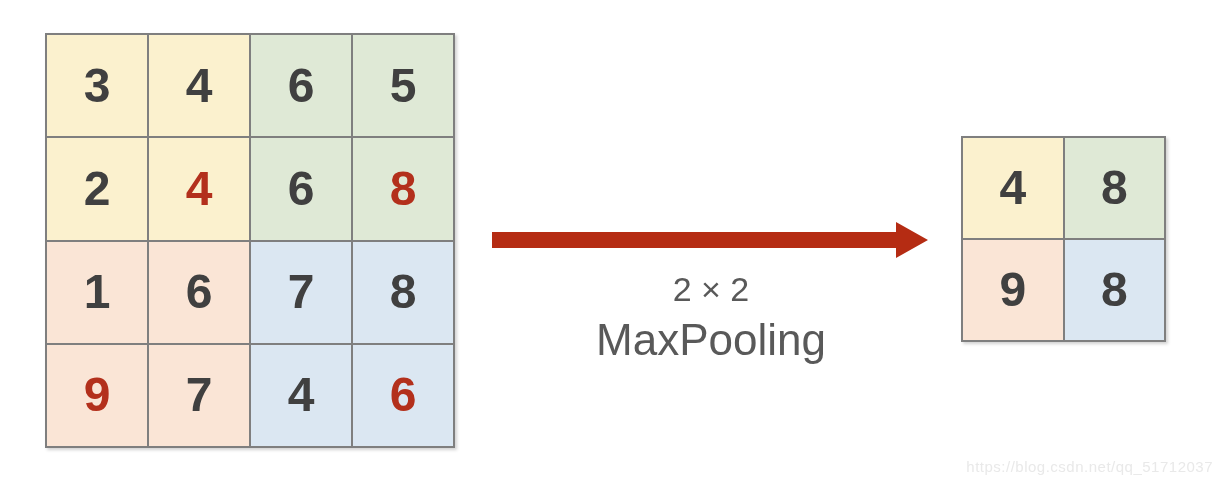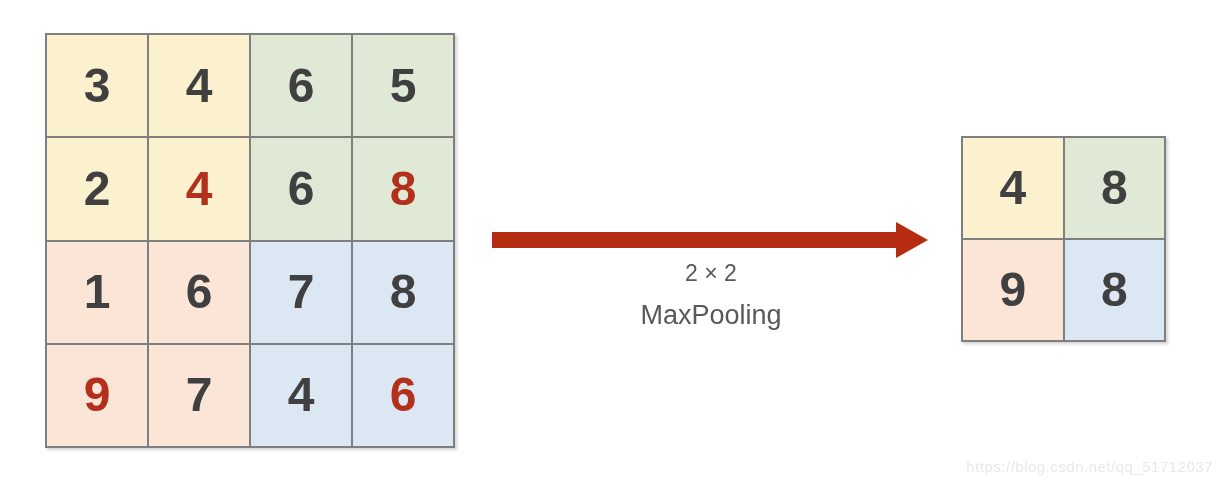--- a/index.html
+++ b/index.html
@@ -64,27 +64,28 @@
     display: flex;
     flex-direction: column;
     align-items: center;
   }
   .arrow-svg {
     display: block;
     width: 438px;
     height: 42px;
   }
   .pool-size-label {
-    font-size: 23px;
+    margin-top: 10px;
+    font-size: 34px;
     color: var(--label-color, #595959);
     line-height: 1.1;
   }
   .operation-label {
-    margin-top: 15px;
-    font-size: 27px;
+    margin-top: 8px;
+    font-size: 44px;
     color: var(--label-color, #595959);
     line-height: 1.1;
   }
   
   .watermark {
     position: absolute;
     right: 8px;
     bottom: 12px;
     font-size: 15px;
     color: var(--watermark-color, #e9e9e9);

